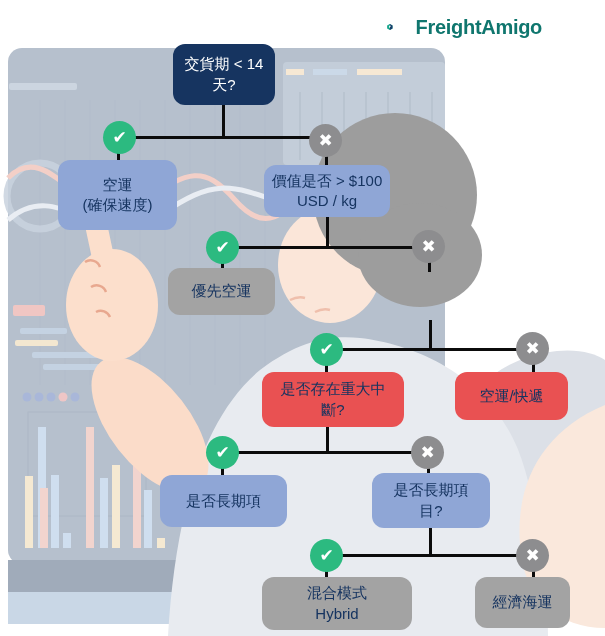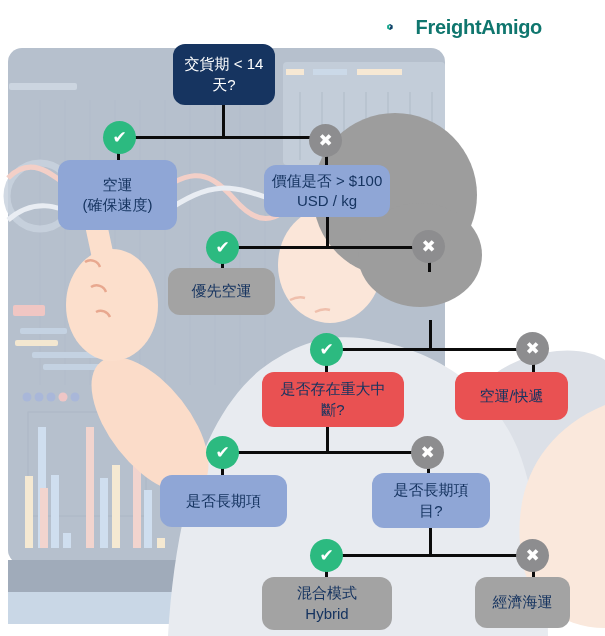--- a/index.html
+++ b/index.html
@@ -155,21 +155,21 @@
 (確保速度)</span></div>
   <div class="node c-blue" style="left:264px;top:165px;width:126px;height:52px;"><span>價值是否 &gt; $100
 USD / kg</span></div>
   <div class="node c-orange" style="left:168px;top:268px;width:107px;height:47px;"><span>優先空運</span></div>
   <div class="node c-red" style="left:262px;top:372px;width:142px;height:55px;"><span>是否存在重大中
 斷?</span></div>
   <div class="node c-red" style="left:455px;top:372px;width:113px;height:48px;align-items:center;"><span>空運/快遞</span></div>
   <div class="node c-blue" style="left:160px;top:475px;width:127px;height:52px;"><span>是否長期項</span></div>
   <div class="node c-blue" style="left:372px;top:473px;width:118px;height:55px;"><span>是否長期項
 目?</span></div>
-  <div class="node c-orange" style="left:262px;top:577px;width:130px;height:53px;"><span>混合模式
+  <div class="node c-orange" style="left:262px;top:577px;width:150px;height:53px;"><span>混合模式
 Hybrid</span></div>
   <div class="node c-orange" style="left:475px;top:577px;width:95px;height:51px;"><span>經濟海運</span></div>
 
   <div class="logo">
     <svg width="27" height="30" viewBox="0 0 27 30">
       <polygon points="13.5,0.5 26.5,8 26.5,22 13.5,29.5 0.5,22 0.5,8" fill="#18A98E"></polygon>
       <polygon points="13.5,0.5 26.5,8 26.5,22 13.5,29.5" fill="#173F6B"></polygon>
       <text x="13.5" y="21" text-anchor="middle" font-family="DejaVu Sans, sans-serif" font-size="15" font-weight="bold" fill="#FFFFFF">F</text>
     </svg>
     <span class="brand">FreightAmigo</span>

